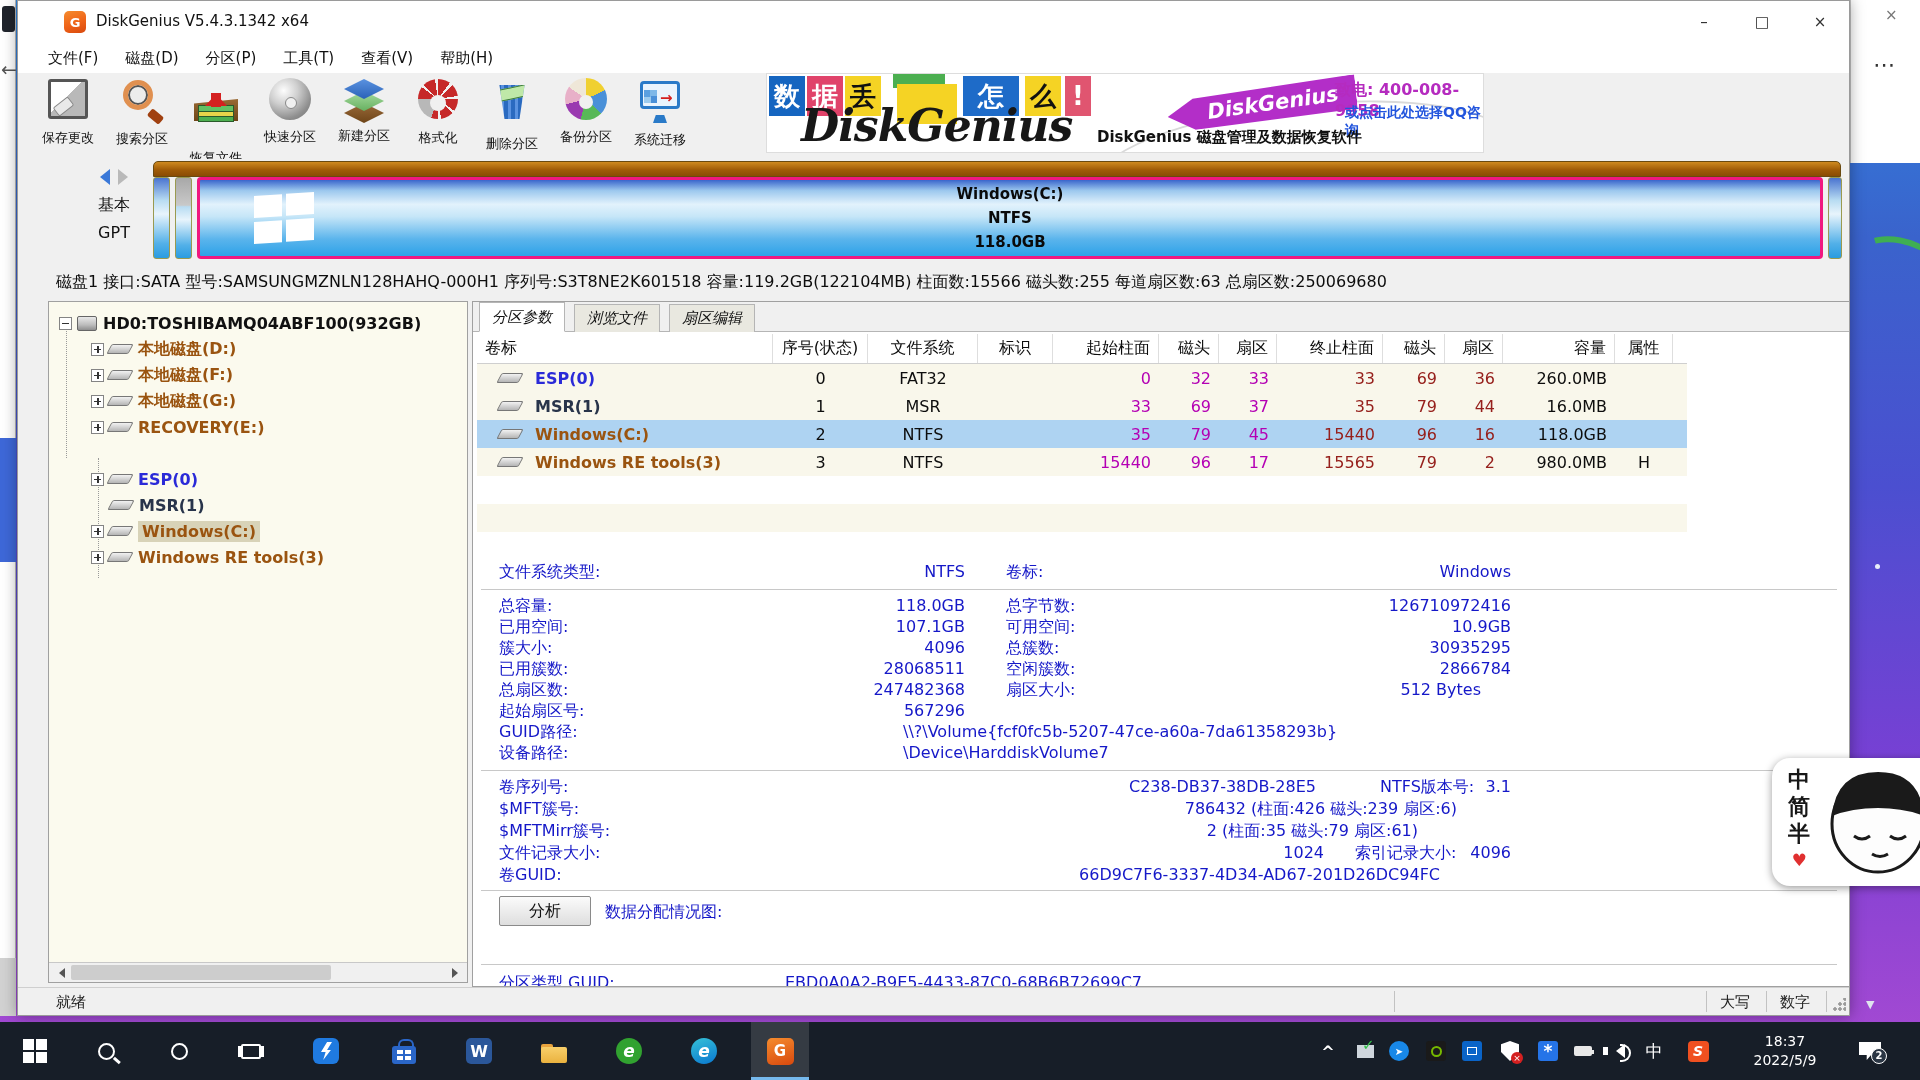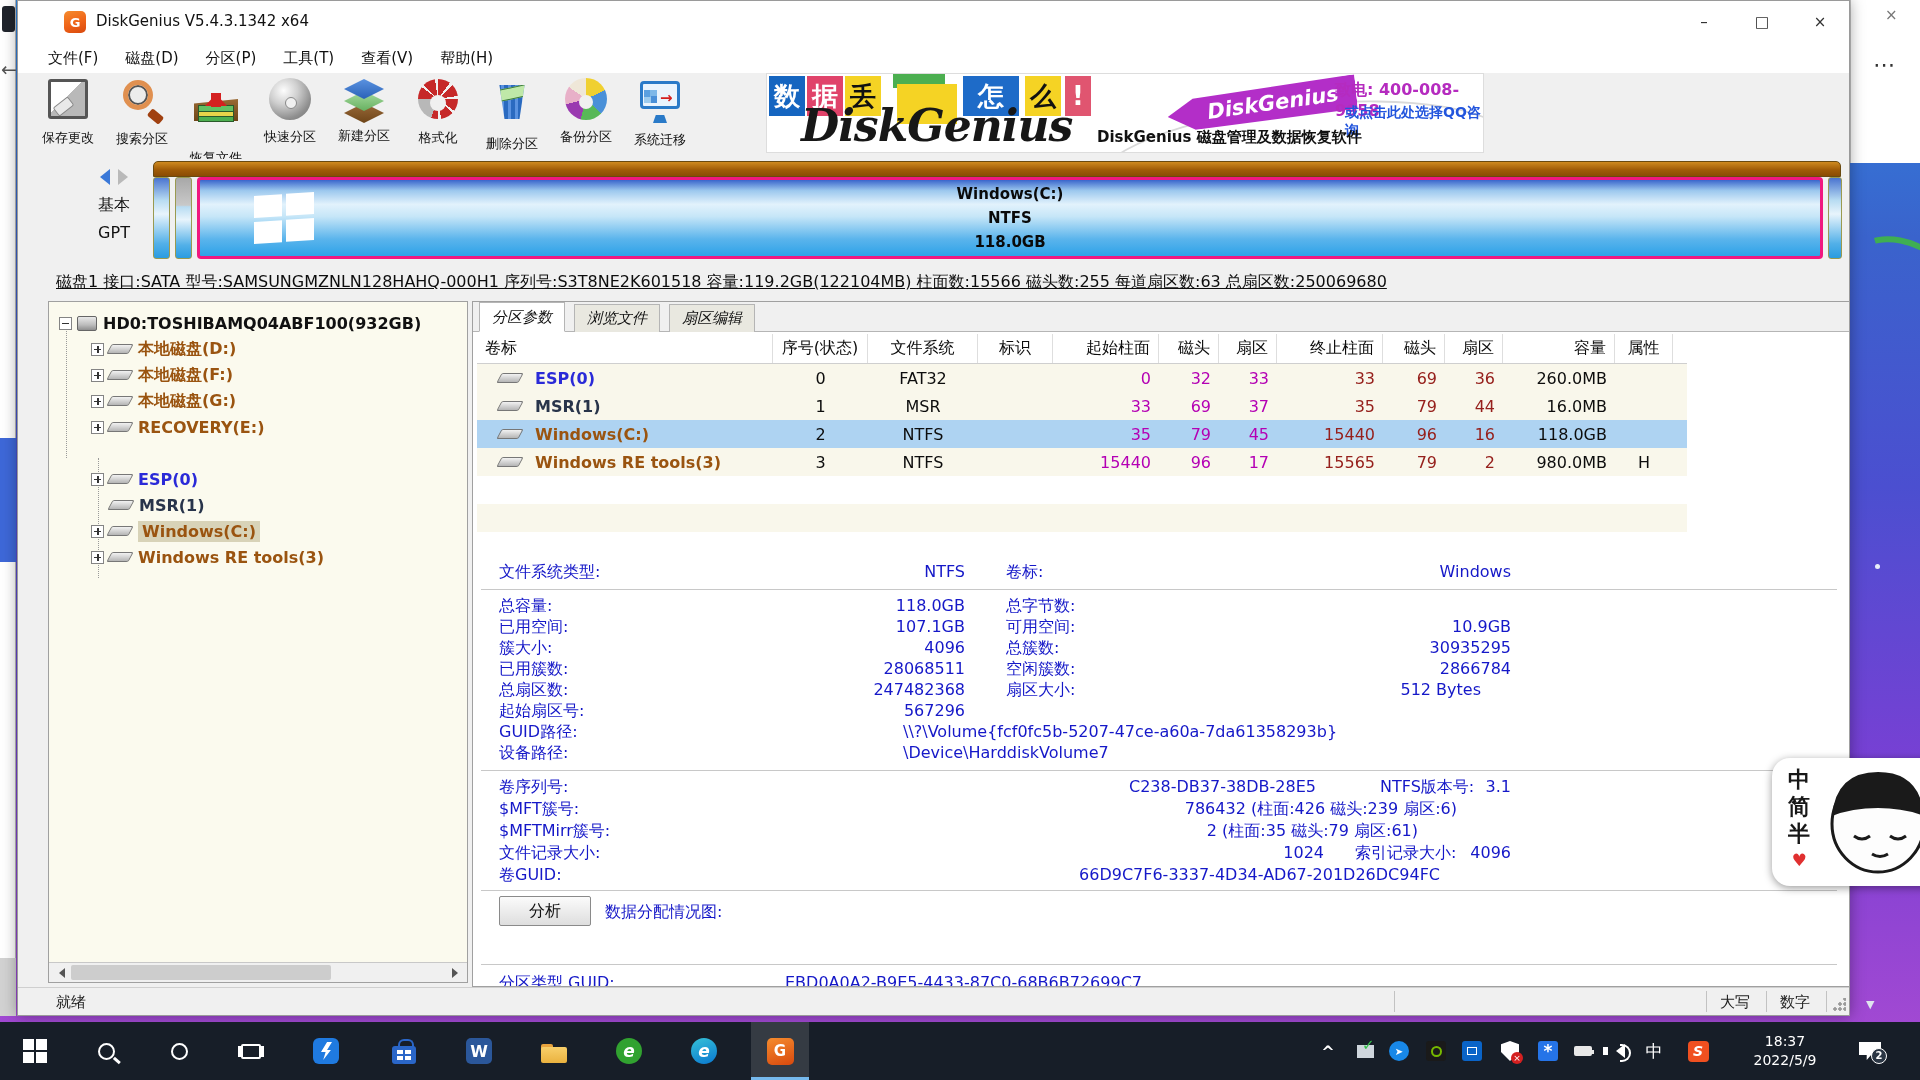--- a/index.html
+++ b/index.html
@@ -98,21 +98,21 @@
   .part.big { border:3px solid #f01880; border-radius:4px;
     background:linear-gradient(180deg,#3a66cc 0%,#9cc8ee 14%,#e2f2fc 32%,#c6e6f8 48%,#5ab4ec 78%,#2ea2e8 100%); }
   .winflag { position:absolute; left:54px; top:14px; width:60px; height:48px; transform:skewY(-4deg);
     display:grid; grid-template-columns:1fr 1fr; grid-template-rows:1fr 1fr; gap:4px; }
   .winflag div { background:#fff; }
   .part-lines { position:absolute; left:50%; top:2px; transform:translateX(-50%); text-align:center; color:#0a0a0a; line-height:24px; }
   .part-lines .b { font-weight:bold; font-size:15px; }
   .part-lines .n { font-size:15px; font-weight:bold; }
 
   
-  .diskinfo { position:absolute; left:0; top:266px; width:100%; height:32px; background:#f0f0f0; font-size:16px; color:#0d0d0d; padding:5px 0 0 38px;text-decoration:underline; }
+  .diskinfo { position:absolute; left:0; top:266px; width:100%; height:32px; background:#f0f0f0; font-size:16px; color:#0d0d0d; padding:5px 0 0 38px; }
 
   
   .tree { position:absolute; left:30px; top:300px; width:420px; height:682px; background:#fbfaee; border:1px solid #a0a0a0; overflow:hidden; }
   .titem { position:absolute; left:0; height:26px; display:flex; align-items:center; font-size:16px; font-weight:bold; white-space:nowrap; }
   .expand { width:13px; height:13px; background:#fff; border:1px solid #848484; position:relative; flex:none; margin-right:5px; }
   .expand:before { content:""; position:absolute; left:2px; top:5px; width:7px; height:1.6px; background:#333; }
   .expand.plus:after { content:""; position:absolute; left:5px; top:2px; width:1.6px; height:7px; background:#333; }
   .disk-ico { width:20px; height:15px; flex:none; margin-right:6px; border:1px solid #666; border-radius:2px;
     background:linear-gradient(180deg,#e9e9e9 0%,#bdbdbd 60%,#8f8f8f 100%); }
   .part-ico { width:22px; height:10px; flex:none; margin-right:7px; transform:skewX(-28deg); border:1px solid #777; border-radius:2px;
@@ -514,20 +514,21 @@
     <div class="det" style="left:26px;top:378px">总扇区数:</div>
     <div class="det rt" style="left:26px;top:378px;width:466px">247482368</div>
     <div class="det" style="left:26px;top:399px">起始扇区号:</div>
     <div class="det rt" style="left:26px;top:399px;width:466px">567296</div>
     <div class="det" style="left:26px;top:420px">GUID路径:</div>
     <div class="det" style="left:430px;top:420px">\\?\Volume{fcf0fc5b-5207-47ce-a60a-7da61358293b}</div>
     <div class="det" style="left:26px;top:441px">设备路径:</div>
     <div class="det" style="left:430px;top:441px">\Device\HarddiskVolume7</div>
 
     <div class="det" style="left:533px;top:294px">总字节数:</div>
+    <div class="det rt" style="left:540px;top:294px;width:498px">126710972416</div>
     <div class="det" style="left:533px;top:315px">可用空间:</div>
     <div class="det rt" style="left:540px;top:315px;width:498px">10.9GB</div>
     <div class="det" style="left:533px;top:336px">总簇数:</div>
     <div class="det rt" style="left:540px;top:336px;width:498px">30935295</div>
     <div class="det" style="left:533px;top:357px">空闲簇数:</div>
     <div class="det rt" style="left:540px;top:357px;width:498px">2866784</div>
     <div class="det" style="left:533px;top:378px">扇区大小:</div>
     <div class="det rt" style="left:540px;top:378px;width:468px">512 Bytes</div>
     <div class="sep" style="top:468px"></div>
 

